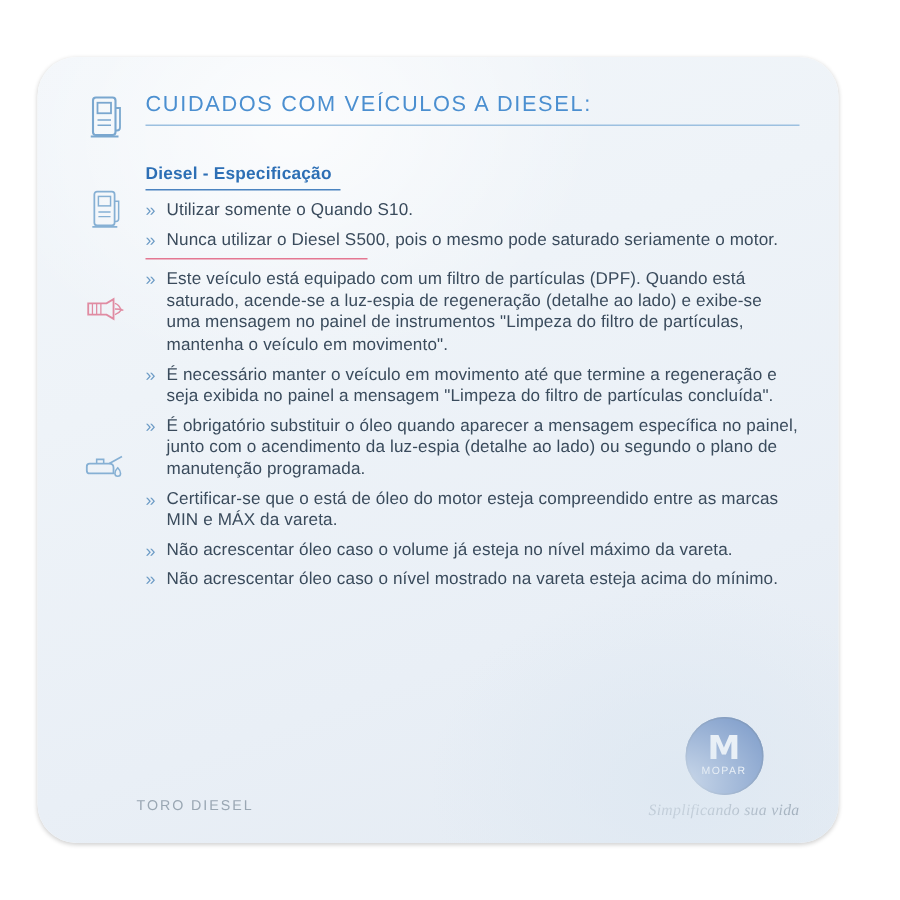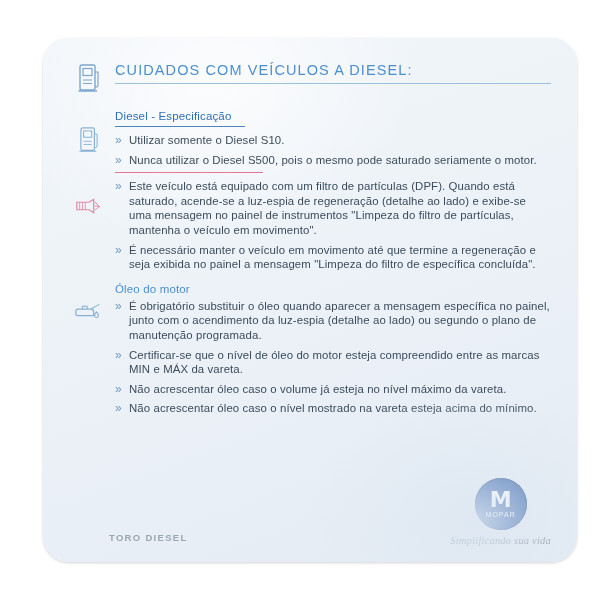--- a/index.html
+++ b/index.html
@@ -6,21 +6,21 @@
     margin: 0;
     padding: 0;
     width: 600px;
     height: 600px;
     background: #ffffff;
     font-family: "Liberation Sans", sans-serif;
   }
 
   #card {
     position: absolute;
-    left: 43px;
+    left: 25px;
     top: 38px;
     width: 534px;
     height: 524px;
     background: linear-gradient(160deg, #f2f6fa 0%, #eef3f8 35%, #e9eff6 70%, #e4ebf3 100%);
     border-radius: 26px;
     box-shadow: 0 1px 3px rgba(0,0,0,0.18);
     overflow: hidden;
   }
 
   
@@ -102,21 +102,21 @@
     justify-content: center;
     padding-top: 22px;
   }
   .content {
     flex: 1 1 auto;
     padding-left: 6px;
   }
 
   .sec-title {
     font-size: 11.5px;
-    font-weight: normal;
+    font-weight: bold;
     margin: 6px 0 4px 0;
     letter-spacing: 0.15px;
   }
   .sec-title.blue { color: #2d6fb5; }
   .sec-title.red  { color: #e0607f; }
   .sec-title.blue2{ color: #4b8fd0; }
   .title-underline {
     height: 1px;
     background: #2d6fb5;
     width: 130px;
@@ -158,21 +158,20 @@
     display: flex;
     align-items: flex-end;
     justify-content: space-between;
   }
   .footer-left {
     color: #9aa7b3;
     font-size: 9.5px;
     letter-spacing: 1.3px;
     padding-left: 40px;
     padding-bottom: 3px;
-    font-weight: bold;
   }
   .footer-right {
     display: flex;
     flex-direction: column;
     align-items: center;
   }
   .mopar-logo {
     width: 52px;
     height: 52px;
     border-radius: 50%;
@@ -240,21 +239,21 @@
             <path d="M18 9 h3 v13 a2 2 0 0 1 -2 2 h-1" fill="none" stroke="#86b0d4" stroke-width="1.1"></path>
             <line x1="1.5" y1="28" x2="20" y2="28" stroke="#86b0d4" stroke-width="1.3"></line>
           </svg>
         </div>
         <div class="content">
           <div class="sec-title blue">Diesel - Especificação</div>
           <div class="title-underline"></div>
           <ul class="bullets">
             <li>
               <span class="bullet">»</span>
-              <span class="btext">Utilizar somente o Diesel S10.</span>
+              <span class="btext">Utilizar somente o Quando S10.</span>
             </li>
             <li>
               <span class="bullet">»</span>
               <span class="btext">Nunca utilizar o Diesel S500, pois o mesmo pode saturado seriamente o motor.</span>
             </li>
           </ul>
         </div>
       </div>
 
       <div class="section">
@@ -271,46 +270,45 @@
         </div>
         <div class="content">
           <div class="title-underline red"></div>
           <ul class="bullets">
             <li>
               <span class="bullet">»</span>
               <span class="btext">Este veículo está equipado com um filtro de partículas (DPF). Quando está saturado, acende-se a luz-espia de regeneração (detalhe ao lado) e exibe-se uma mensagem no painel de instrumentos "Limpeza do filtro de partículas, mantenha o veículo em movimento".</span>
             </li>
             <li>
               <span class="bullet">»</span>
-              <span class="btext">É necessário manter o veículo em movimento até que termine a regeneração e seja exibida no painel a mensagem "Limpeza do filtro de específica concluída".</span>
+              <span class="btext">É necessário manter o veículo em movimento até que termine a regeneração e seja exibida no painel a mensagem "Limpeza do filtro de partículas concluída".</span>
             </li>
           </ul>
         </div>
       </div>
 
       <div class="section">
         <div class="gutter">
           <svg width="30" height="22" viewBox="0 0 32 22" aria-hidden="true">
             <path d="M4 10 h14 q3 0 3 3 v4 h-17 q-2 0 -2 -2 v-3 q0 -2 2 -2 z" fill="none" stroke="#86b0d4" stroke-width="1.3"></path>
             <path d="M18 10 l9 -5" fill="none" stroke="#86b0d4" stroke-width="1.2"></path>
             <path d="M9 10 v-3 h5 v3" fill="none" stroke="#86b0d4" stroke-width="1.1"></path>
             <path d="M24 13 q2 2 2 4 a2 2 0 0 1 -4 0 q0 -2 2 -4 z" fill="none" stroke="#86b0d4" stroke-width="1.1"></path>
           </svg>
         </div>
         <div class="content">
-          <div class="sec-title blue2">Óleo do motor</div>
 
           <ul class="bullets">
             <li>
               <span class="bullet">»</span>
               <span class="btext">É obrigatório substituir o óleo quando aparecer a mensagem específica no painel, junto com o acendimento da luz-espia (detalhe ao lado) ou segundo o plano de manutenção programada.</span>
             </li>
             <li>
               <span class="bullet">»</span>
-              <span class="btext">Certificar-se que o nível de óleo do motor esteja compreendido entre as marcas MIN e MÁX da vareta.</span>
+              <span class="btext">Certificar-se que o está de óleo do motor esteja compreendido entre as marcas MIN e MÁX da vareta.</span>
             </li>
             <li>
               <span class="bullet">»</span>
               <span class="btext">Não acrescentar óleo caso o volume já esteja no nível máximo da vareta.</span>
             </li>
             <li>
               <span class="bullet">»</span>
               <span class="btext">Não acrescentar óleo caso o nível mostrado na vareta esteja acima do mínimo.</span>
             </li>
           </ul>

